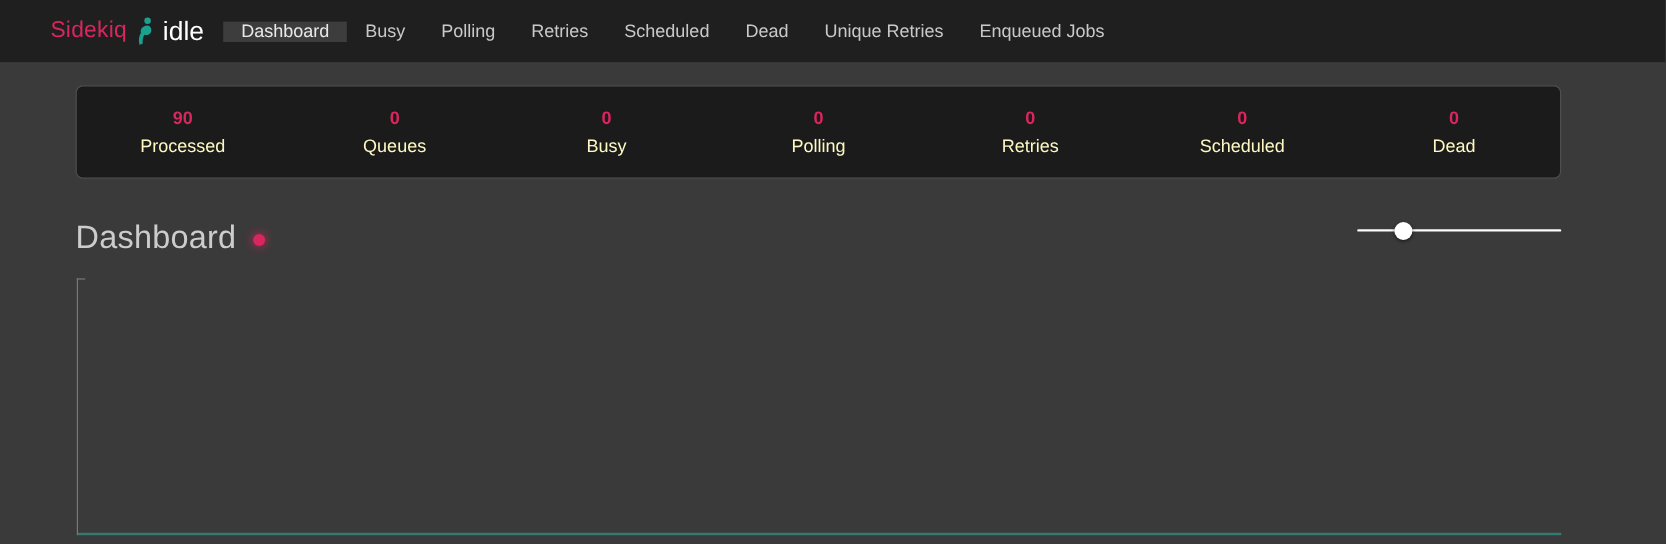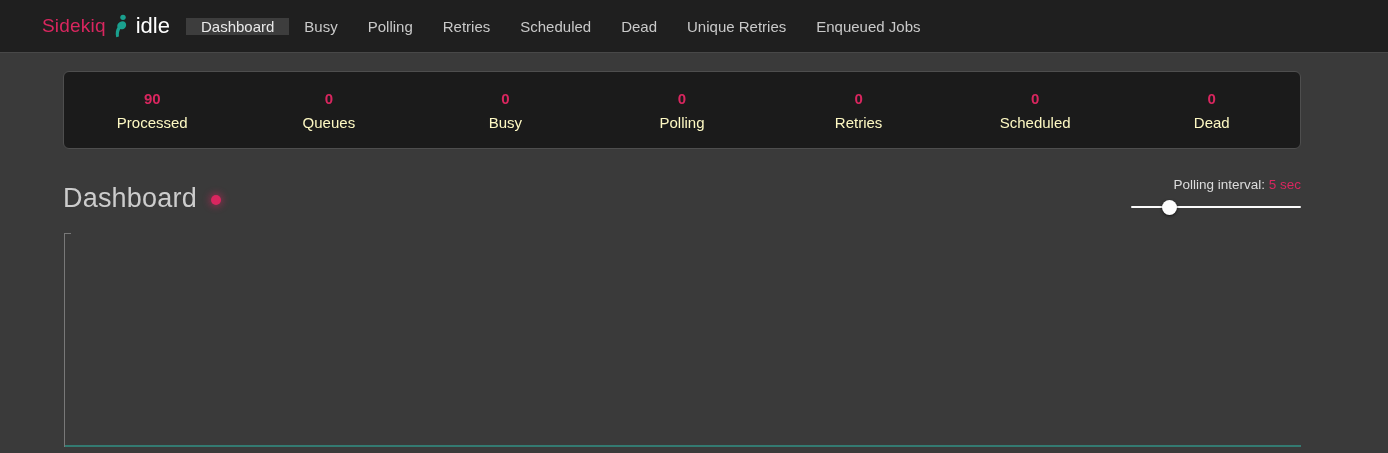--- a/index.html
+++ b/index.html
@@ -147,24 +147,20 @@
       <span class="stat-label">Dead</span>
     </div>
   </div>
 
   <div class="header-row">
     <h1 class="page-title">
       <span>Dashboard</span>
       <span class="beacon"></span>
     </h1>
     <div class="polling">
-      <div class="polling-label">
-        <span>Polling interval:</span>
-         <span class="polling-value">5 sec</span>
-      </div>
       <input type="range" min="0" max="100" class="polling-slider" value="20" style="">
     </div>
   </div>
 
   <div class="chart">
     <div class="y-tick"></div>
     <div class="y-axis"></div>
     <div class="zero-line"></div>
   </div>
 

